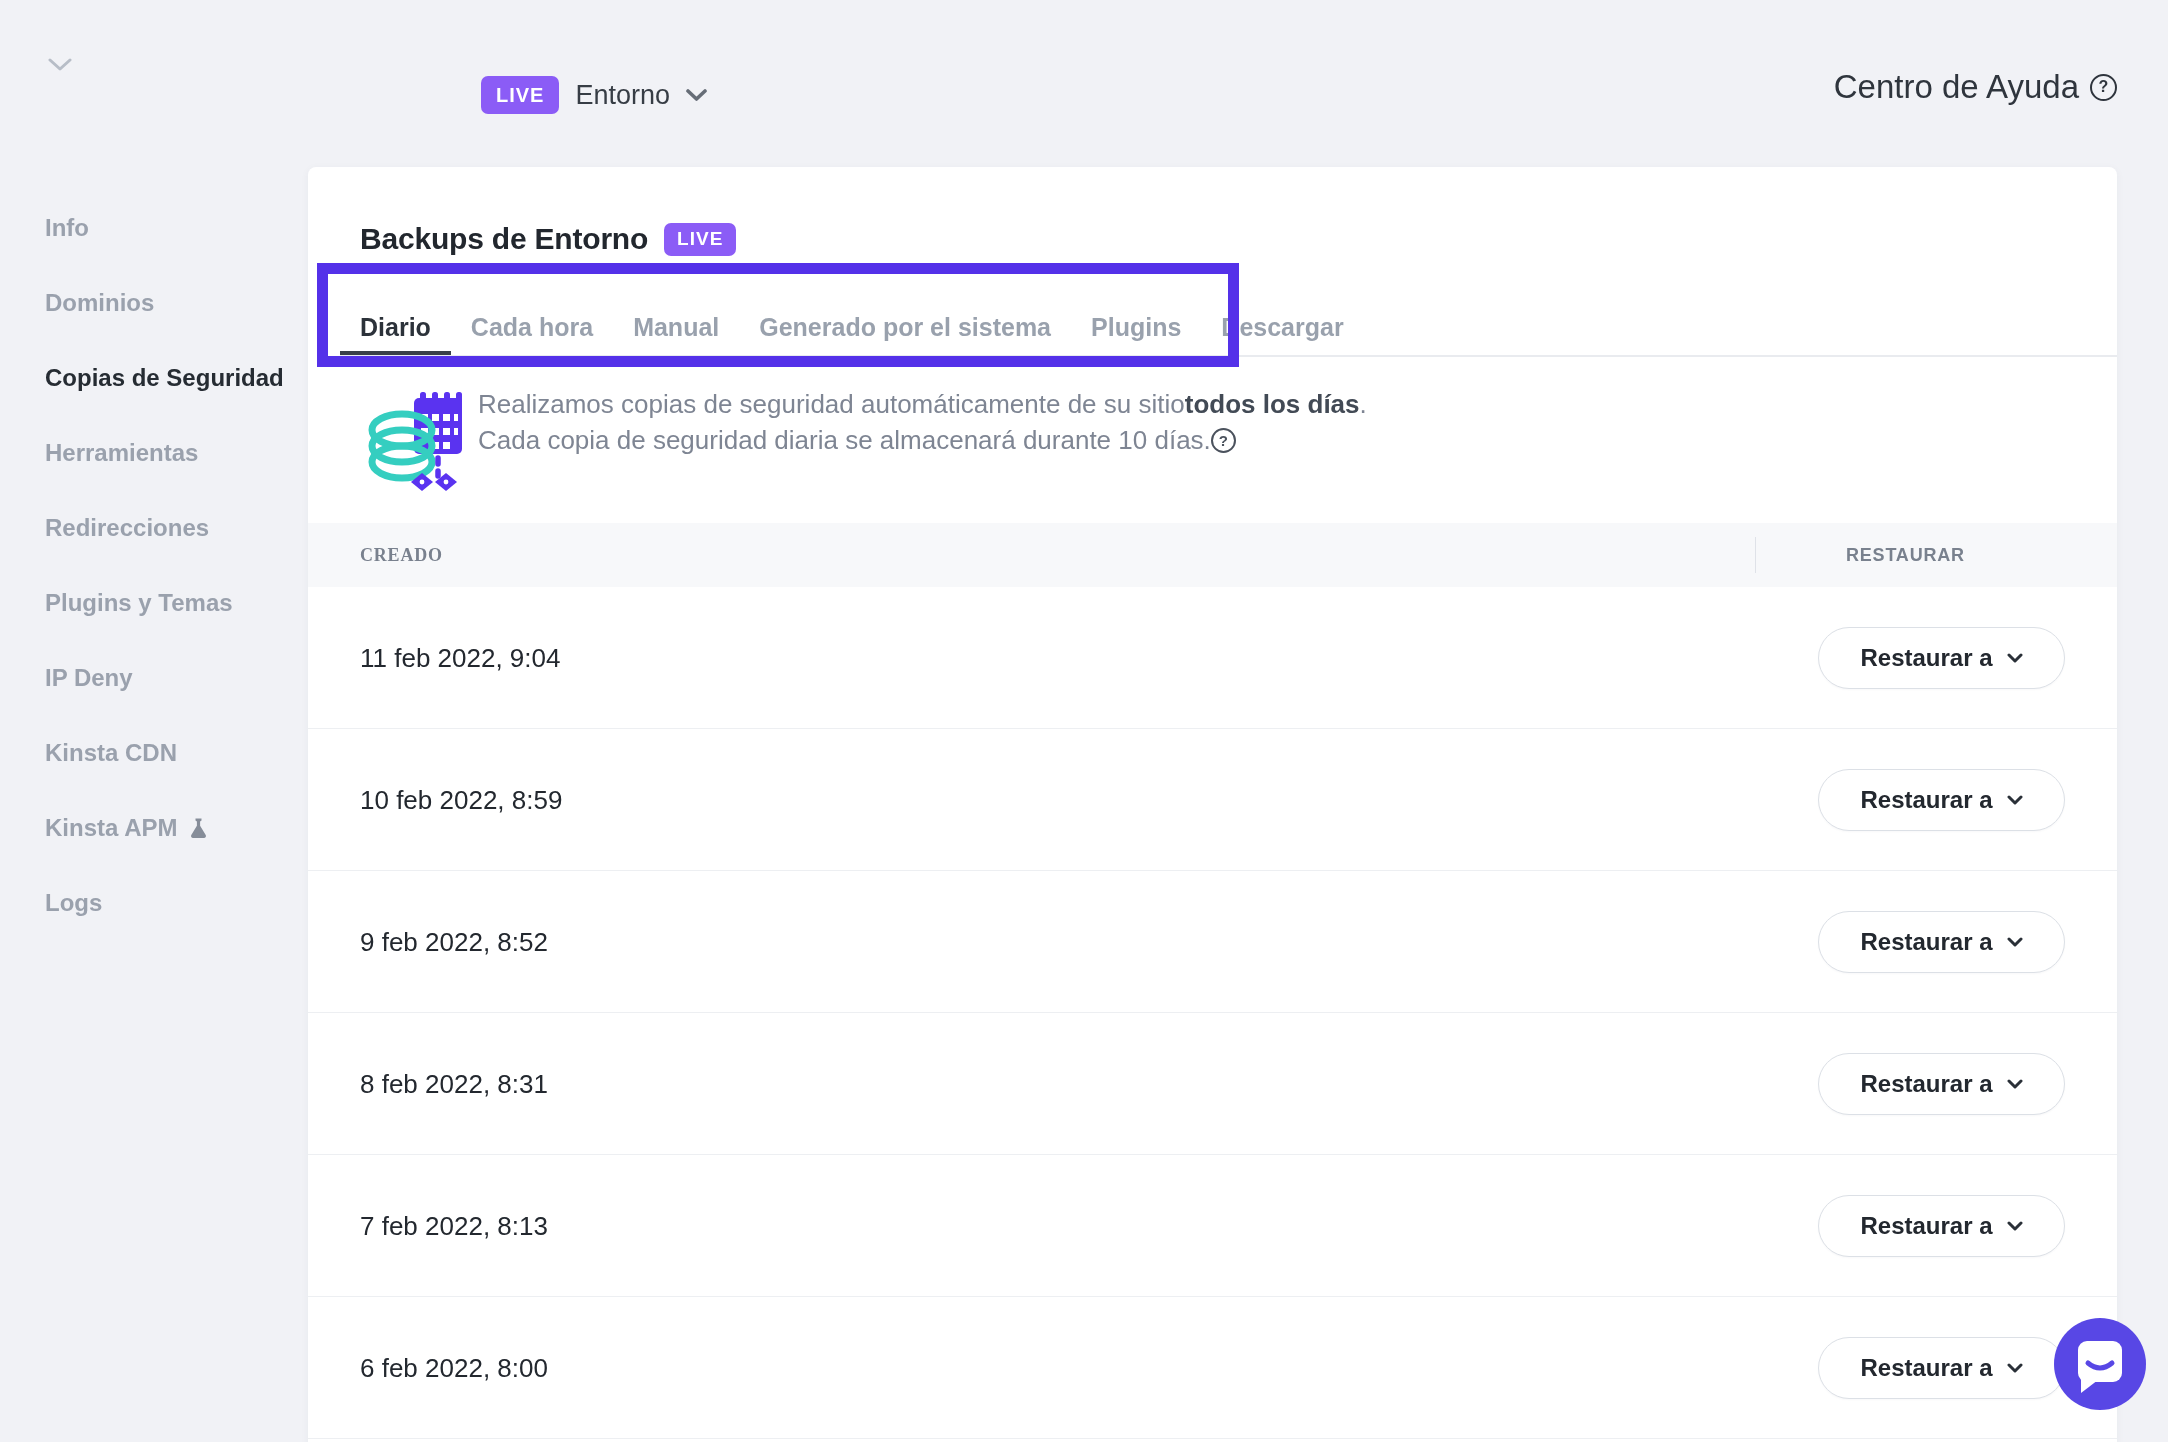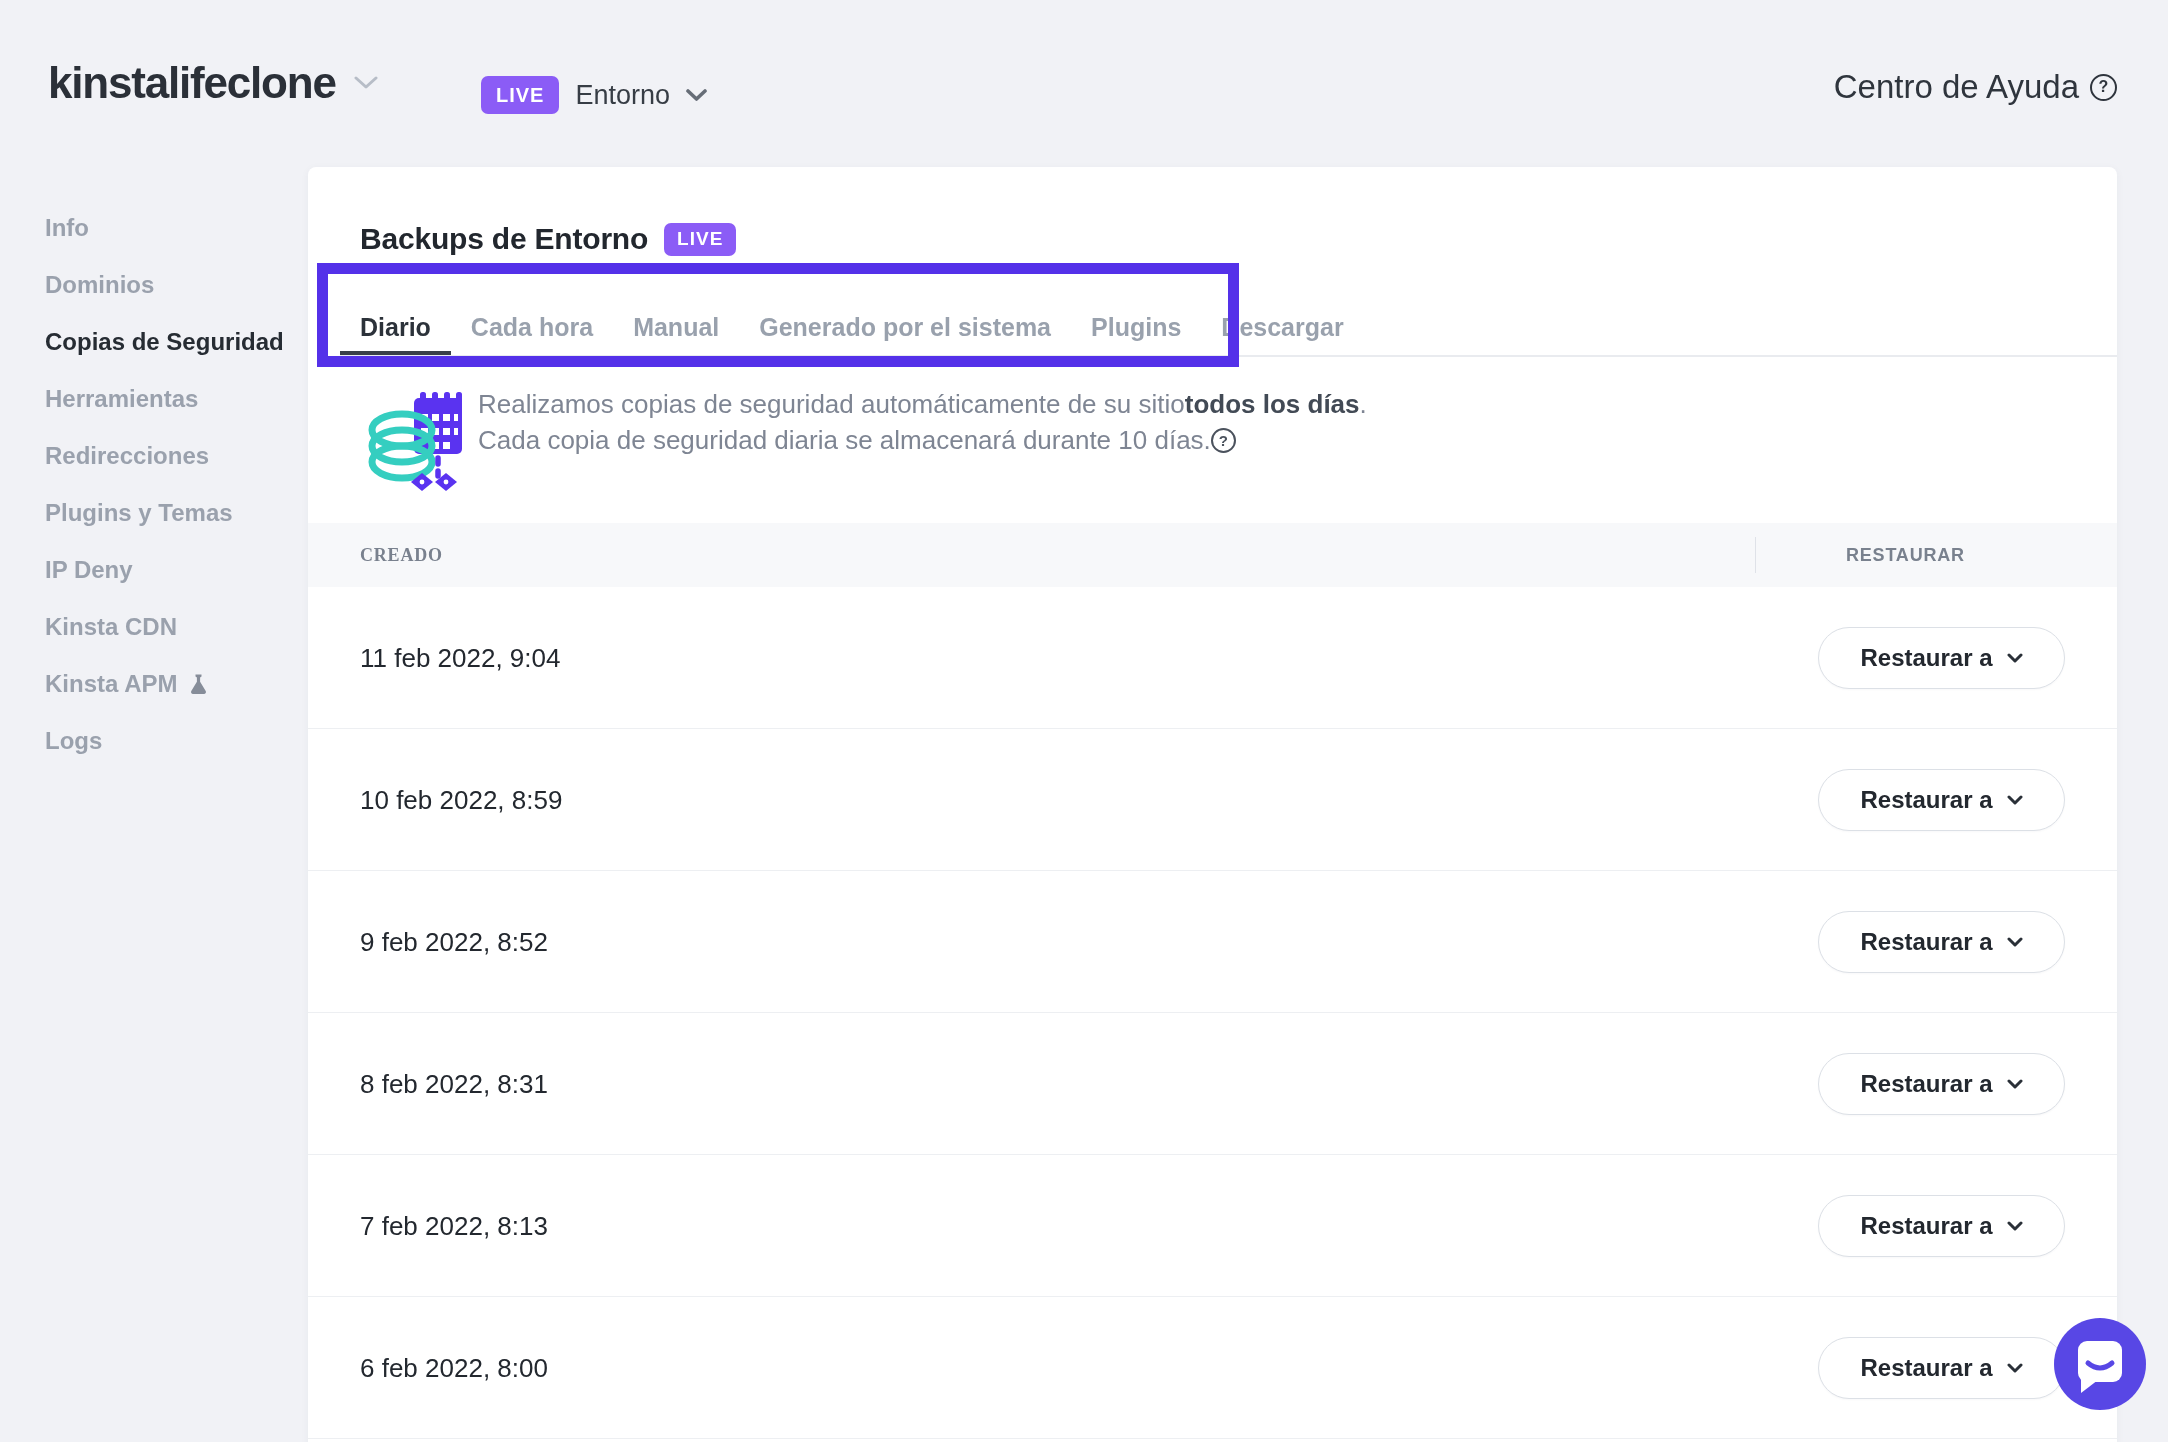--- a/index.html
+++ b/index.html
@@ -26,21 +26,21 @@
   .env-label { font-size:27px; color:#373d45; }
   .help-link { position:absolute; right:51px; top:68px; display:flex; align-items:center; gap:11px; cursor:pointer; }
   .help-label { font-size:33px; font-weight:500; color:#2f353d; }
   .q-circle {
     width:27px; height:27px; border:2.5px solid #2f353d; border-radius:50%;
     display:inline-flex; align-items:center; justify-content:center;
     font-size:16px; font-weight:700; color:#2f353d; line-height:1;
   }
 
   
-  .sidebar { position:absolute; left:45px; top:213px; display:flex; flex-direction:column; gap:27px; }
+  .sidebar { position:absolute; left:45px; top:213px; display:flex; flex-direction:column; gap:45px; }
   .side-item { height:30px; line-height:30px; font-size:24px; font-weight:700; color:#9aa1ad; cursor:pointer; display:flex; align-items:center; gap:12px; white-space:nowrap; }
   .side-item.active { color:#262c33; }
 
   
   .card {
     position:absolute; left:308px; top:167px; width:1809px; height:1290px;
     background:#fff; border-radius:8px;
     box-shadow:0 2px 8px rgba(45,55,75,.05);
   }
   .card-title-row { position:absolute; left:360px; top:222px; display:flex; align-items:center; gap:16px; }
@@ -101,21 +101,20 @@
 
   
   .chat-launcher { position:absolute; left:2054px; top:1318px; z-index:50; cursor:pointer; }
 
   .chev { flex:0 0 auto; }
 </style>
 </head>
 <body>
 
 <div class="site-switch">
-  <span class="site-name">kinstalifeclone</span>
   <svg class="chev" width="24" height="14" viewBox="0 0 24 14">
       <polyline points="2,2 12,11 22,2" fill="none" stroke="#b7bdc7" stroke-width="3" stroke-linecap="round" stroke-linejoin="round"></polyline>
     </svg>
 </div>
 
 <div class="env-switch">
   <span class="badge header-badge">LIVE</span>
   <span class="env-label">Entorno</span>
   <svg class="chev" width="21" height="13" viewBox="0 0 21 13">
       <polyline points="2,2 10.5,10 19,2" fill="none" stroke="#666d77" stroke-width="3.6" stroke-linecap="round" stroke-linejoin="round"></polyline>

